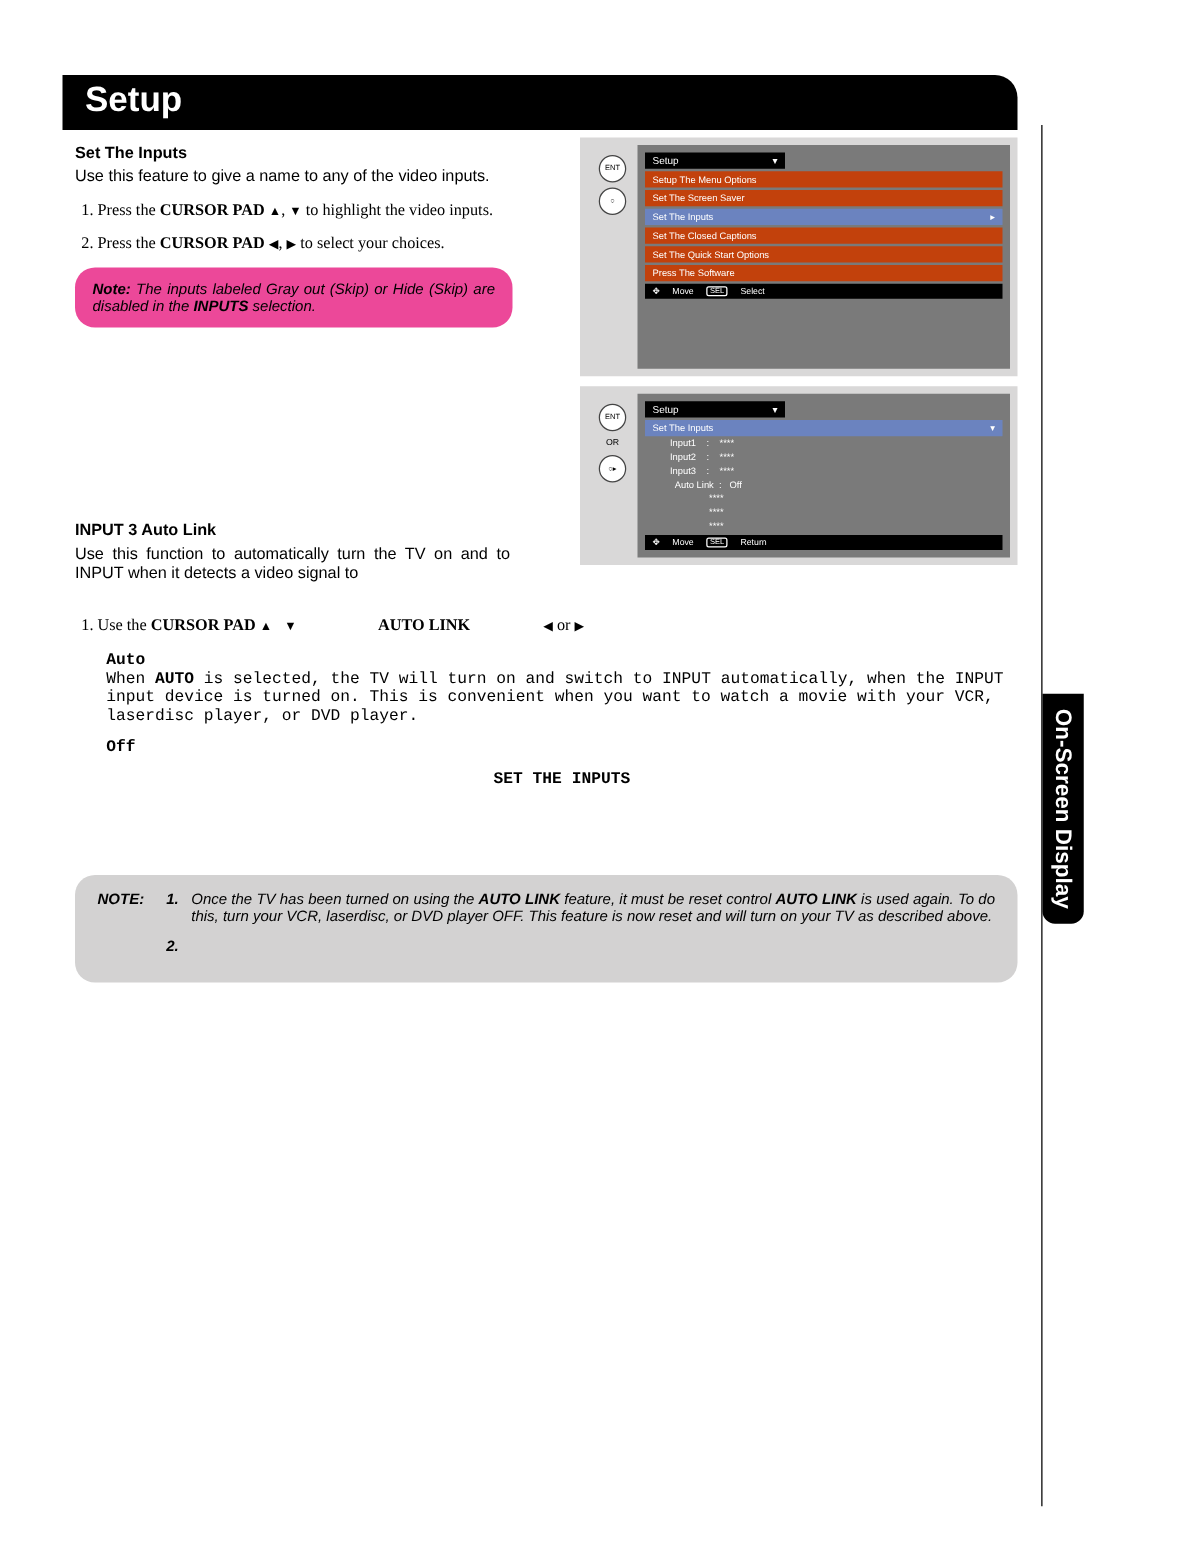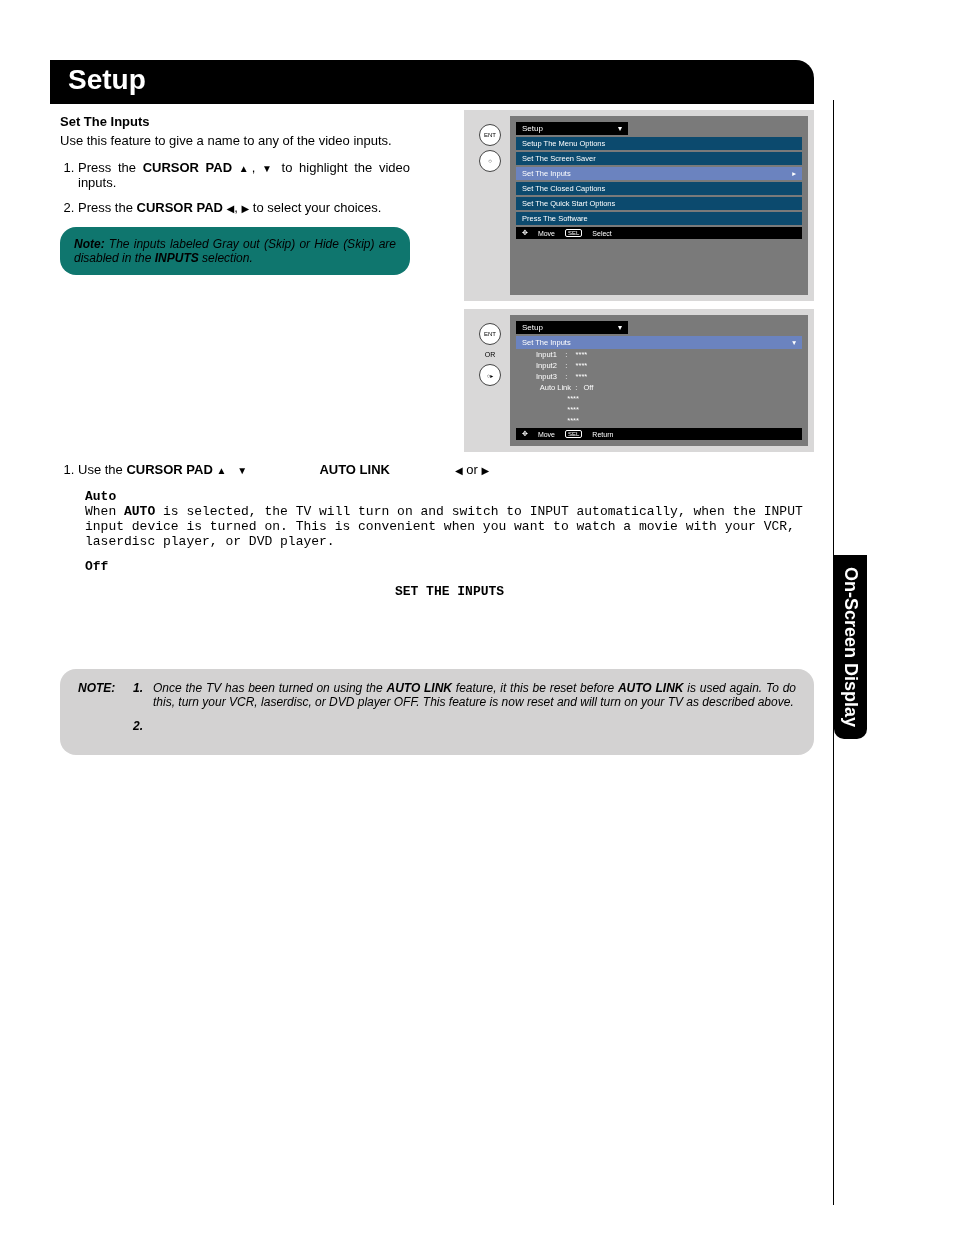--- a/index.html
+++ b/index.html
@@ -46,27 +46,28 @@
     float: right;
     margin-top: 10px;
   }
   .intro {
     text-align: justify;
     margin: 0 2px 12px 0;
   }
   ol {
     padding-left: 18px;
     margin: 0 0 12px 0;
+    font-family: Liberation Serif, serif;
   }
   ol li {
     margin-bottom: 10px;
     text-align: justify;
   }
   .note-box {
-    background: #0f766e;
+    background: #ec4899;
     border-radius: 16px;
     padding: 10px 14px 10px 14px;
     font-style: italic;
     font-size: 12px;
     margin: 8px 0 20px 0;
     text-align: justify;
   }
   .note-box b { font-style: italic; font-weight: bold; }
   .note-word { font-weight: 900; font-style: italic; }
   .clearfix::after { content:""; display:block; clear:both; }
@@ -107,21 +108,21 @@
     color: #fff;
     font-family: Arial, sans-serif;
   }
   .osd-title {
     background: #000;
     padding: 2px 6px;
     display: inline-block;
     min-width: 100px;
   }
   .osd-item {
-    background: #0c4a6e;
+    background: #c2410c;
     color: #fff;
     padding: 2px 6px;
     display: block;
     margin-top: 2px;
     font-size: 7.5px;
   }
   .osd-item.sel { background: #6b83bf; }
   .osd-item .arrow { float: right; }
   .osd-foot {
     background: #000;
@@ -259,25 +260,29 @@
           <div class="osd-foot">
             <span>✥</span>
               <span>Move</span>
             <span class="sel-box">SEL</span>
               <span>Return</span>
           </div>
         </div>
       </div>
     </div>
 
+    <div class="left-col" style="clear:left; margin-top:120px;">
+      <div class="section-head">INPUT 3 Auto Link</div>
+      <p class="intro" style="margin-bottom:4px">Use this function to automatically turn the TV on and to INPUT   when it detects a video signal to</p>
+    </div>
   </div>
 
   <div class="post-clear"></div>
 
-  <ol style="margin-top:2px">
+  <ol style="margin-top:23px">
     <li>
       <span>Use the </span><span class="bold">CURSOR PAD </span><span class="tri">▲</span>&nbsp;&nbsp;&nbsp;<span class="tri">▼</span>
       &nbsp;&nbsp;&nbsp;&nbsp;&nbsp;&nbsp;&nbsp;&nbsp;&nbsp;&nbsp;&nbsp;&nbsp;&nbsp;&nbsp;&nbsp;&nbsp;&nbsp;&nbsp;
       <span class="bold">AUTO LINK</span>
       &nbsp;&nbsp;&nbsp;&nbsp;&nbsp;&nbsp;&nbsp;&nbsp;&nbsp;&nbsp;&nbsp;&nbsp;&nbsp;&nbsp;&nbsp;&nbsp;
       <span class="tri">◀</span><span> or </span><span class="tri">▶</span>
     </li>
   </ol>
 
   <div class="sub-block">
@@ -289,21 +294,21 @@
     <div class="sub-head">Off</div>
 
     <div class="center-bold">SET THE INPUTS</div>
   </div>
 
   <div class="note-big">
     <div class="row">
       <div class="lab">NOTE:</div>
       <div class="num">1.</div>
       <div class="txt">
-        <span>Once the TV has been turned on using the </span><b>AUTO LINK</b><span> feature, it this be reset before </span><b>AUTO LINK</b><span> is used again. To do this, turn your VCR, laserdisc, or DVD player OFF. This feature is now reset and will turn on your TV as described above.</span>
+        <span>Once the TV has been turned on using the </span><b>AUTO LINK</b><span> feature, it must be reset control </span><b>AUTO LINK</b><span> is used again. To do this, turn your VCR, laserdisc, or DVD player OFF. This feature is now reset and will turn on your TV as described above.</span>
       </div>
     </div>
     <div class="row">
       <div class="lab"></div>
       <div class="num">2.</div>
     </div>
   </div>
 
 </div>
 

